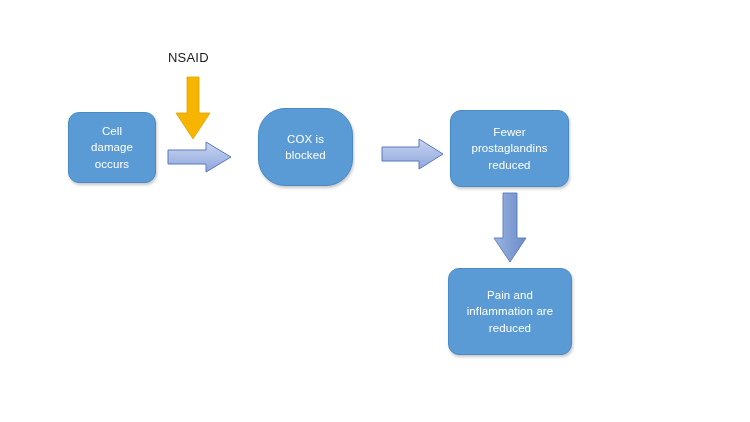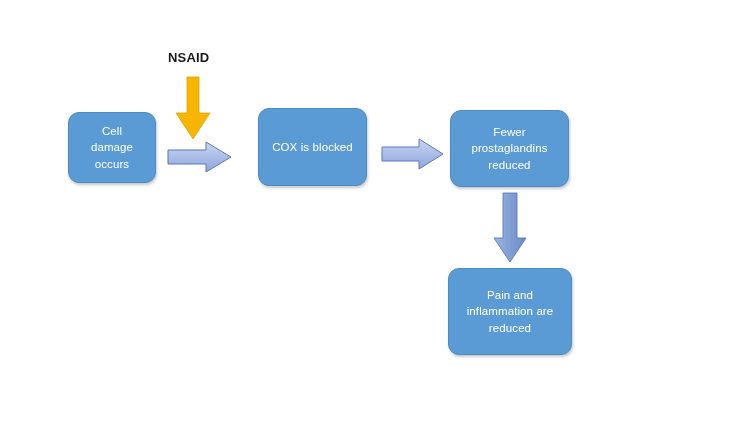--- a/index.html
+++ b/index.html
@@ -38,21 +38,21 @@
     letter-spacing: 0.1px;
     padding: 4px 7px;
     white-space: pre-line;
   }
 
   
   .label-text {
     position: absolute;
     color: #1a1a1a;
     font-size: 13px;
-    font-weight: 700;
+    font-weight: 400;
     letter-spacing: 0.2px;
     white-space: nowrap;
   }
 
   
   .arrow {
     position: absolute;
   }
   .arrow svg {
     display: block;
@@ -86,21 +86,21 @@
         <linearGradient id="hgrad1" x1="0" y1="0" x2="0" y2="1">
           <stop offset="0%" stop-color="#c9d5f0"></stop>
           <stop offset="45%" stop-color="#aec0e8"></stop>
           <stop offset="100%" stop-color="#8fa7dc"></stop>
         </linearGradient>
       </defs>
       <polygon points="0,9 38,9 38,1 63,16 38,31 38,23 0,23" fill="url(#hgrad1)" stroke="#5878bc" stroke-width="1"></polygon>
     </svg>
   </div>
 
-  <div class="node" style="left:258px; top:108px; width:109px; height:78px;">
+  <div class="node" style="left:258px; top:108px; width:95px; height:78px;border-radius:27px;">
     <span>COX is blocked</span>
   </div>
 
   <div class="arrow" style="left:382px; top:138px; width:62px; height:32px;">
     <svg viewBox="0 0 62 32" preserveAspectRatio="none" aria-hidden="true">
       <defs>
         <linearGradient id="hgrad2" x1="0" y1="0" x2="0" y2="1">
           <stop offset="0%" stop-color="#c9d5f0"></stop>
           <stop offset="45%" stop-color="#aec0e8"></stop>
           <stop offset="100%" stop-color="#8fa7dc"></stop>

